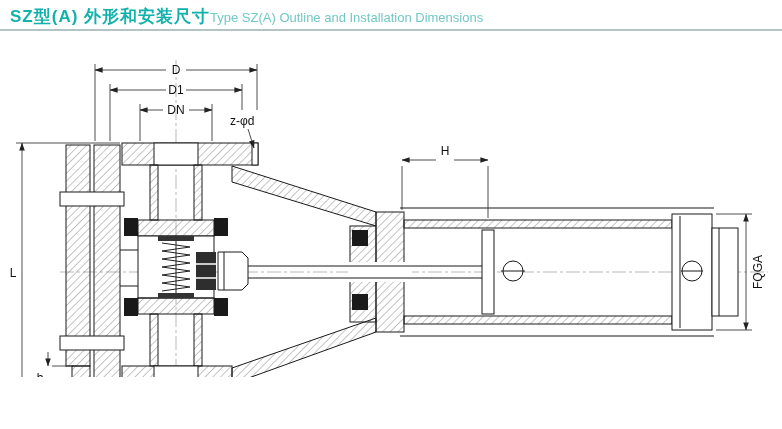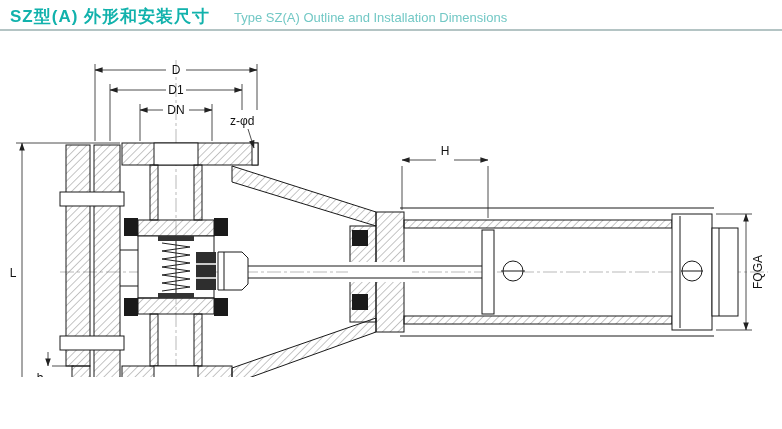--- a/index.html
+++ b/index.html
@@ -19,21 +19,20 @@
     box-sizing:border-box;
   }
   .header h1{
     margin:0;
     font-size:17px;
     font-weight:bold;
     color:#12b2ac;
     letter-spacing:1px;
   }
   .header .subtitle{
-    margin-left:24px;
     font-size:13px;
     color:#72c8c5;
   }
   svg{display:block;}
   text{
     font-family:"Liberation Sans", sans-serif;
     font-size:12px;
     fill:#111;
   }
 </style>

